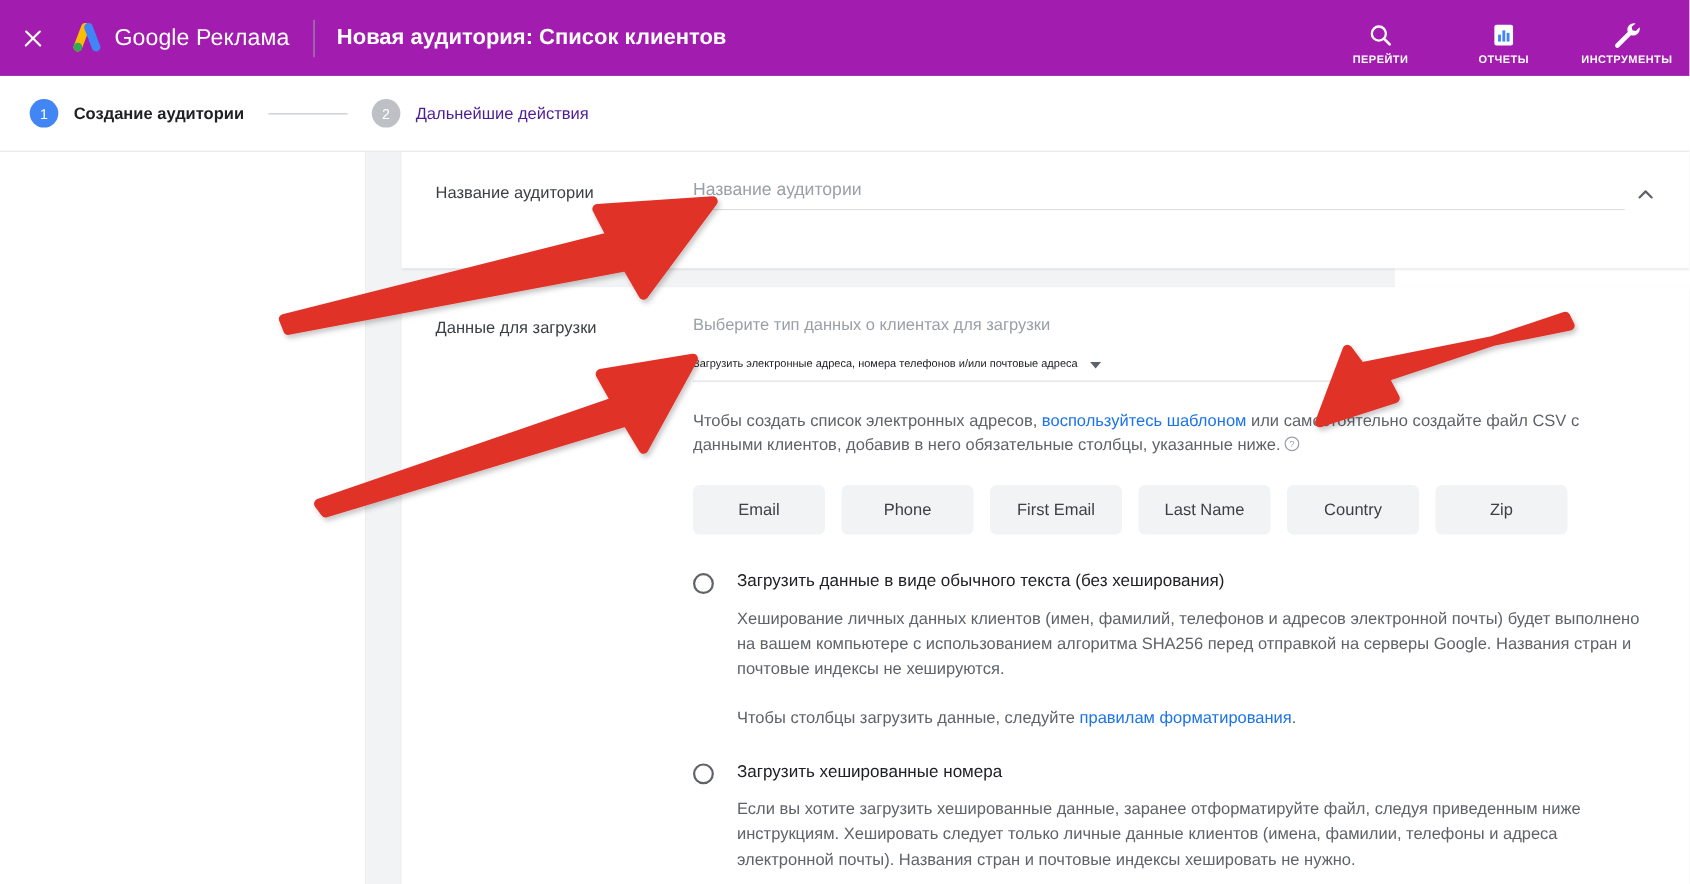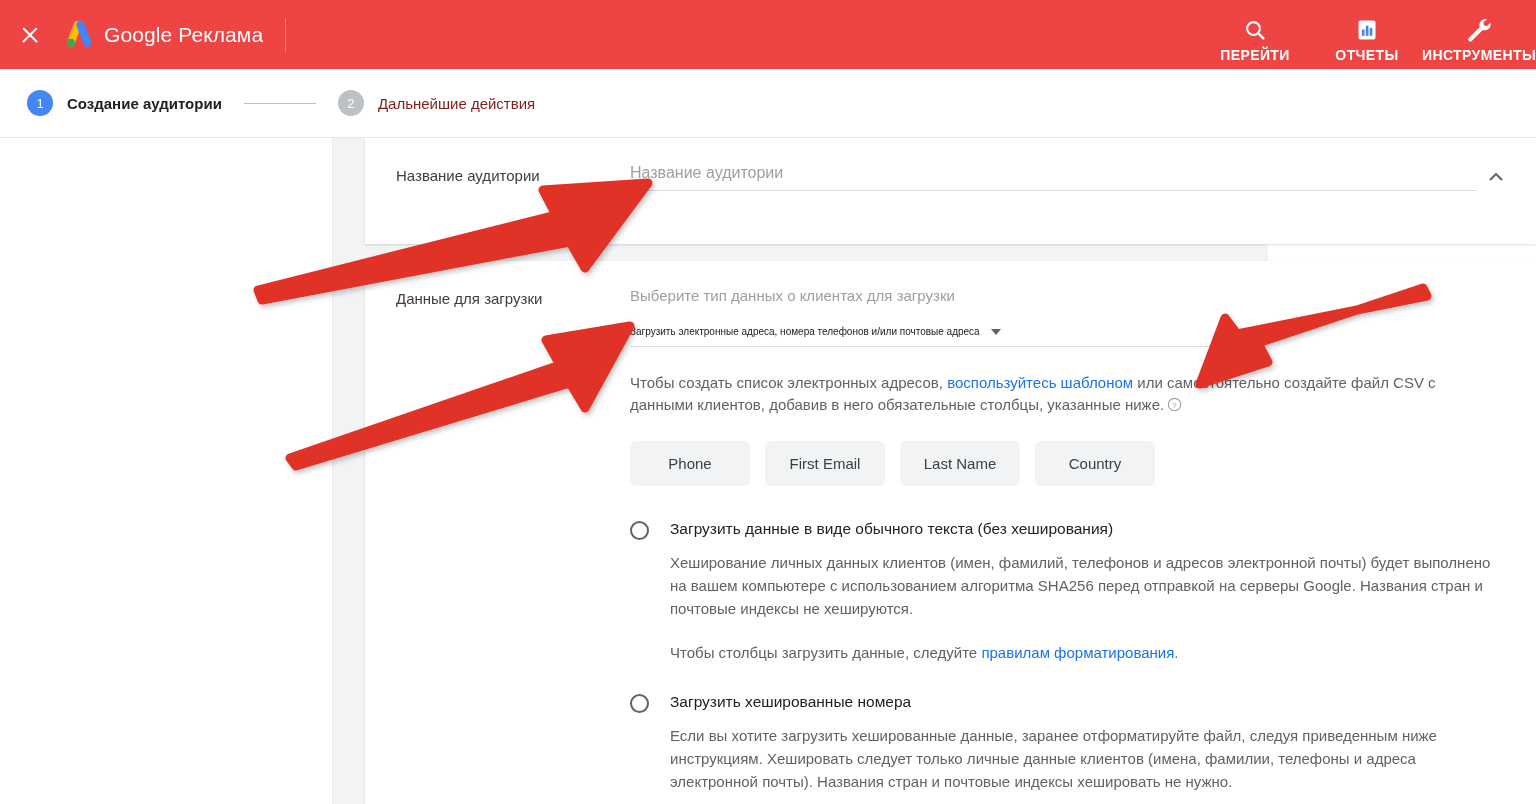--- a/index.html
+++ b/index.html
@@ -11,21 +11,21 @@
     font-family: "Liberation Sans", "DejaVu Sans", sans-serif;
     overflow: hidden;
     position: relative;
   }
 
   
   .topbar {
     position: absolute;
     left: 0; top: 0;
     width: 1536px; height: 69px;
-    background: #ef4444;
+    background: #a21caf;
     display: flex;
     align-items: center;
     z-index: 5;
   }
   .close-btn {
     width: 24px; height: 24px;
     margin-left: 18px;
     position: relative;
     flex: 0 0 auto;
     cursor: pointer;
@@ -78,21 +78,21 @@
     display: flex;
     flex-direction: column;
     align-items: center;
     cursor: pointer;
     width: 78px;
     padding-top: 10px;
   }
   .tb-action .ic { height: 26px; display: flex; align-items: center; justify-content: center; }
   .tb-action .lbl {
     color: #ffffff;
-    font-size: 14px;
+    font-size: 10px;
     font-weight: bold;
     letter-spacing: .4px;
     margin-top: 4px;
     white-space: nowrap;
   }
 
   
   .stepper {
     position: absolute;
     left: 0; top: 69px;
@@ -110,21 +110,21 @@
     border-radius: 50%;
     display: flex; align-items: center; justify-content: center;
     color: #ffffff;
     font-size: 13px;
     flex: 0 0 auto;
   }
   .step-num.active   { background: #4285f4; }
   .step-num.inactive { background: #bdc1c6; }
   .step-label { margin-left: 14px; font-size: 15px; white-space: nowrap; }
   .step-label.active   { color: #202124; font-weight: bold; }
-  .step-label.inactive { color: #7f1d1d; }
+  .step-label.inactive { color: #4c1d95; }
   .step-connector {
     width: 72px; height: 1px;
     background: #bdc1c6;
     margin: 0 22px;
   }
 
   
   .content {
     position: absolute;
     left: 0; top: 138px;
@@ -293,20 +293,21 @@
     <svg class="ads-logo" viewBox="0 0 32 30">
       <path d="M10.6 2.6 L3.2 22.0 a4.2 4.2 0 0 0 7.9 2.9 L18.5 5.5 a4.2 4.2 0 0 0 -7.9 -2.9 Z" fill="#fbbc04"></path>
       <path d="M13.6 5.5 L21.0 24.9 a4.2 4.2 0 0 0 7.9 -2.9 L21.5 2.6 a4.2 4.2 0 0 0 -7.9 2.9 Z" fill="#4285f4"></path>
       <circle cx="7.2" cy="23.4" r="4.3" fill="#34a853"></circle>
     </svg>
     <div class="brand-text">Google Реклама</div>
   </div>
 
   <div class="divider-v"></div>
 
+  <div class="page-title">Новая аудитория: Список клиентов</div>
 
   <div class="topbar-actions">
 
     <div class="tb-action">
       <span class="ic">
         <svg width="24" height="24" viewBox="0 0 24 24">
           <circle cx="10.5" cy="10.5" r="6.4" fill="none" stroke="#ffffff" stroke-width="2.1"></circle>
           <line x1="15.3" y1="15.3" x2="20.4" y2="20.4" stroke="#ffffff" stroke-width="2.4" stroke-linecap="round"></line>
         </svg>
       </span>
@@ -382,24 +383,26 @@
           </div>
 
           <p class="desc">
             <span>Чтобы создать список электронных адресов, </span><a class="link">воспользуйтесь шаблоном</a><span> или самостоятельно создайте файл CSV с данными клиентов, добавив в него обязательные столбцы, указанные ниже.</span><span class="help-ic"><svg width="15" height="15" viewBox="0 0 16 16">
                   <circle cx="8" cy="8" r="6.6" fill="none" stroke="#9aa0a6" stroke-width="1.2"></circle>
                   <text x="8" y="11.4" font-size="8.5" fill="#9aa0a6" text-anchor="middle" font-family="Liberation Sans, sans-serif">?</text>
                 </svg></span>
           </p>
 
           <div class="chips">
+            <div class="chip">Email</div>
             <div class="chip">Phone</div>
             <div class="chip">First Email</div>
             <div class="chip">Last Name</div>
             <div class="chip">Country</div>
+            <div class="chip">Zip</div>
           </div>
 
           <div class="radio-group">
 
             <div class="radio-opt">
               <div class="radio-head">
                 <span class="radio-circle"></span>
                 <span class="radio-title">Загрузить данные в виде обычного текста (без хеширования)</span>
               </div>
               <div class="radio-body">

